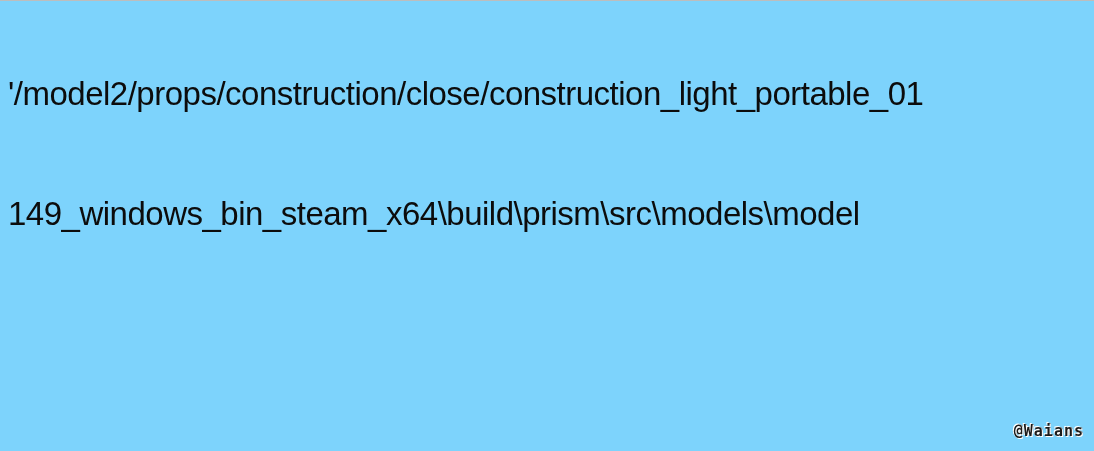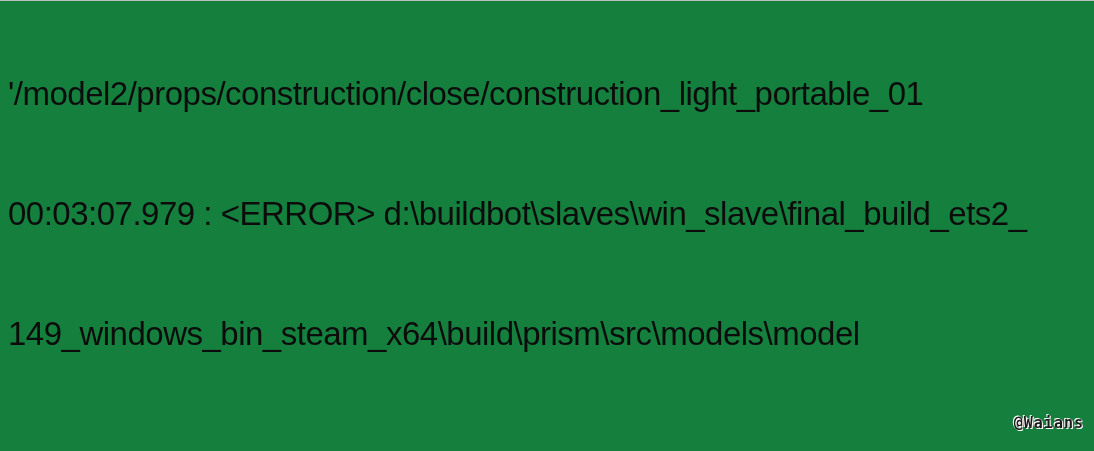--- a/index.html
+++ b/index.html
@@ -4,21 +4,21 @@
 <style>
   html, body {
     margin: 0;
     padding: 0;
     background: #ffffff;
   }
   .screen {
     position: relative;
     width: 1094px;
     height: 451px;
-    background: #15803d;
+    background: #7dd3fc;
     border-top: 1px solid #bdbdbd;
     box-sizing: border-box;
     overflow: hidden;
     font-family: "Liberation Sans", sans-serif;
     font-size: 33px;
     line-height: 40px;
     letter-spacing: -0.5px;
     color: #0c0c0c;
   }
   .log-text {
@@ -26,37 +26,36 @@
     padding-left: 8px;
     white-space: pre;
   }
   .log-line {
     height: 40px;
     white-space: pre;
   }
   .watermark {
     position: absolute;
     right: 10px;
-    bottom: 8px;
+    bottom: 0;
     font-family: "DejaVu Sans Mono", monospace;
     font-size: 15px;
     font-weight: bold;
     letter-spacing: 1px;
     color: #1c1c1c;
     text-shadow: 1px 1px 0 #ffffff, -1px -1px 0 #ffffff, 1px 0 0 #9a9a9a;
     -webkit-font-smoothing: none;
   }
 </style>
 </head>
 <body>
 
 <div class="screen">
   <div class="log-text">
     <div class="log-line">'/model2/props/construction/close/construction_light_portable_01</div>
-    <div class="log-line">00:03:07.979 : &lt;ERROR&gt; d:\buildbot\slaves\win_slave\final_build_ets2_</div>
     <div class="log-line">149_windows_bin_steam_x64\build\prism\src\models\model</div>
     
     
     
     
     
     
     
   </div>
   <div class="watermark">@Waians</div>

